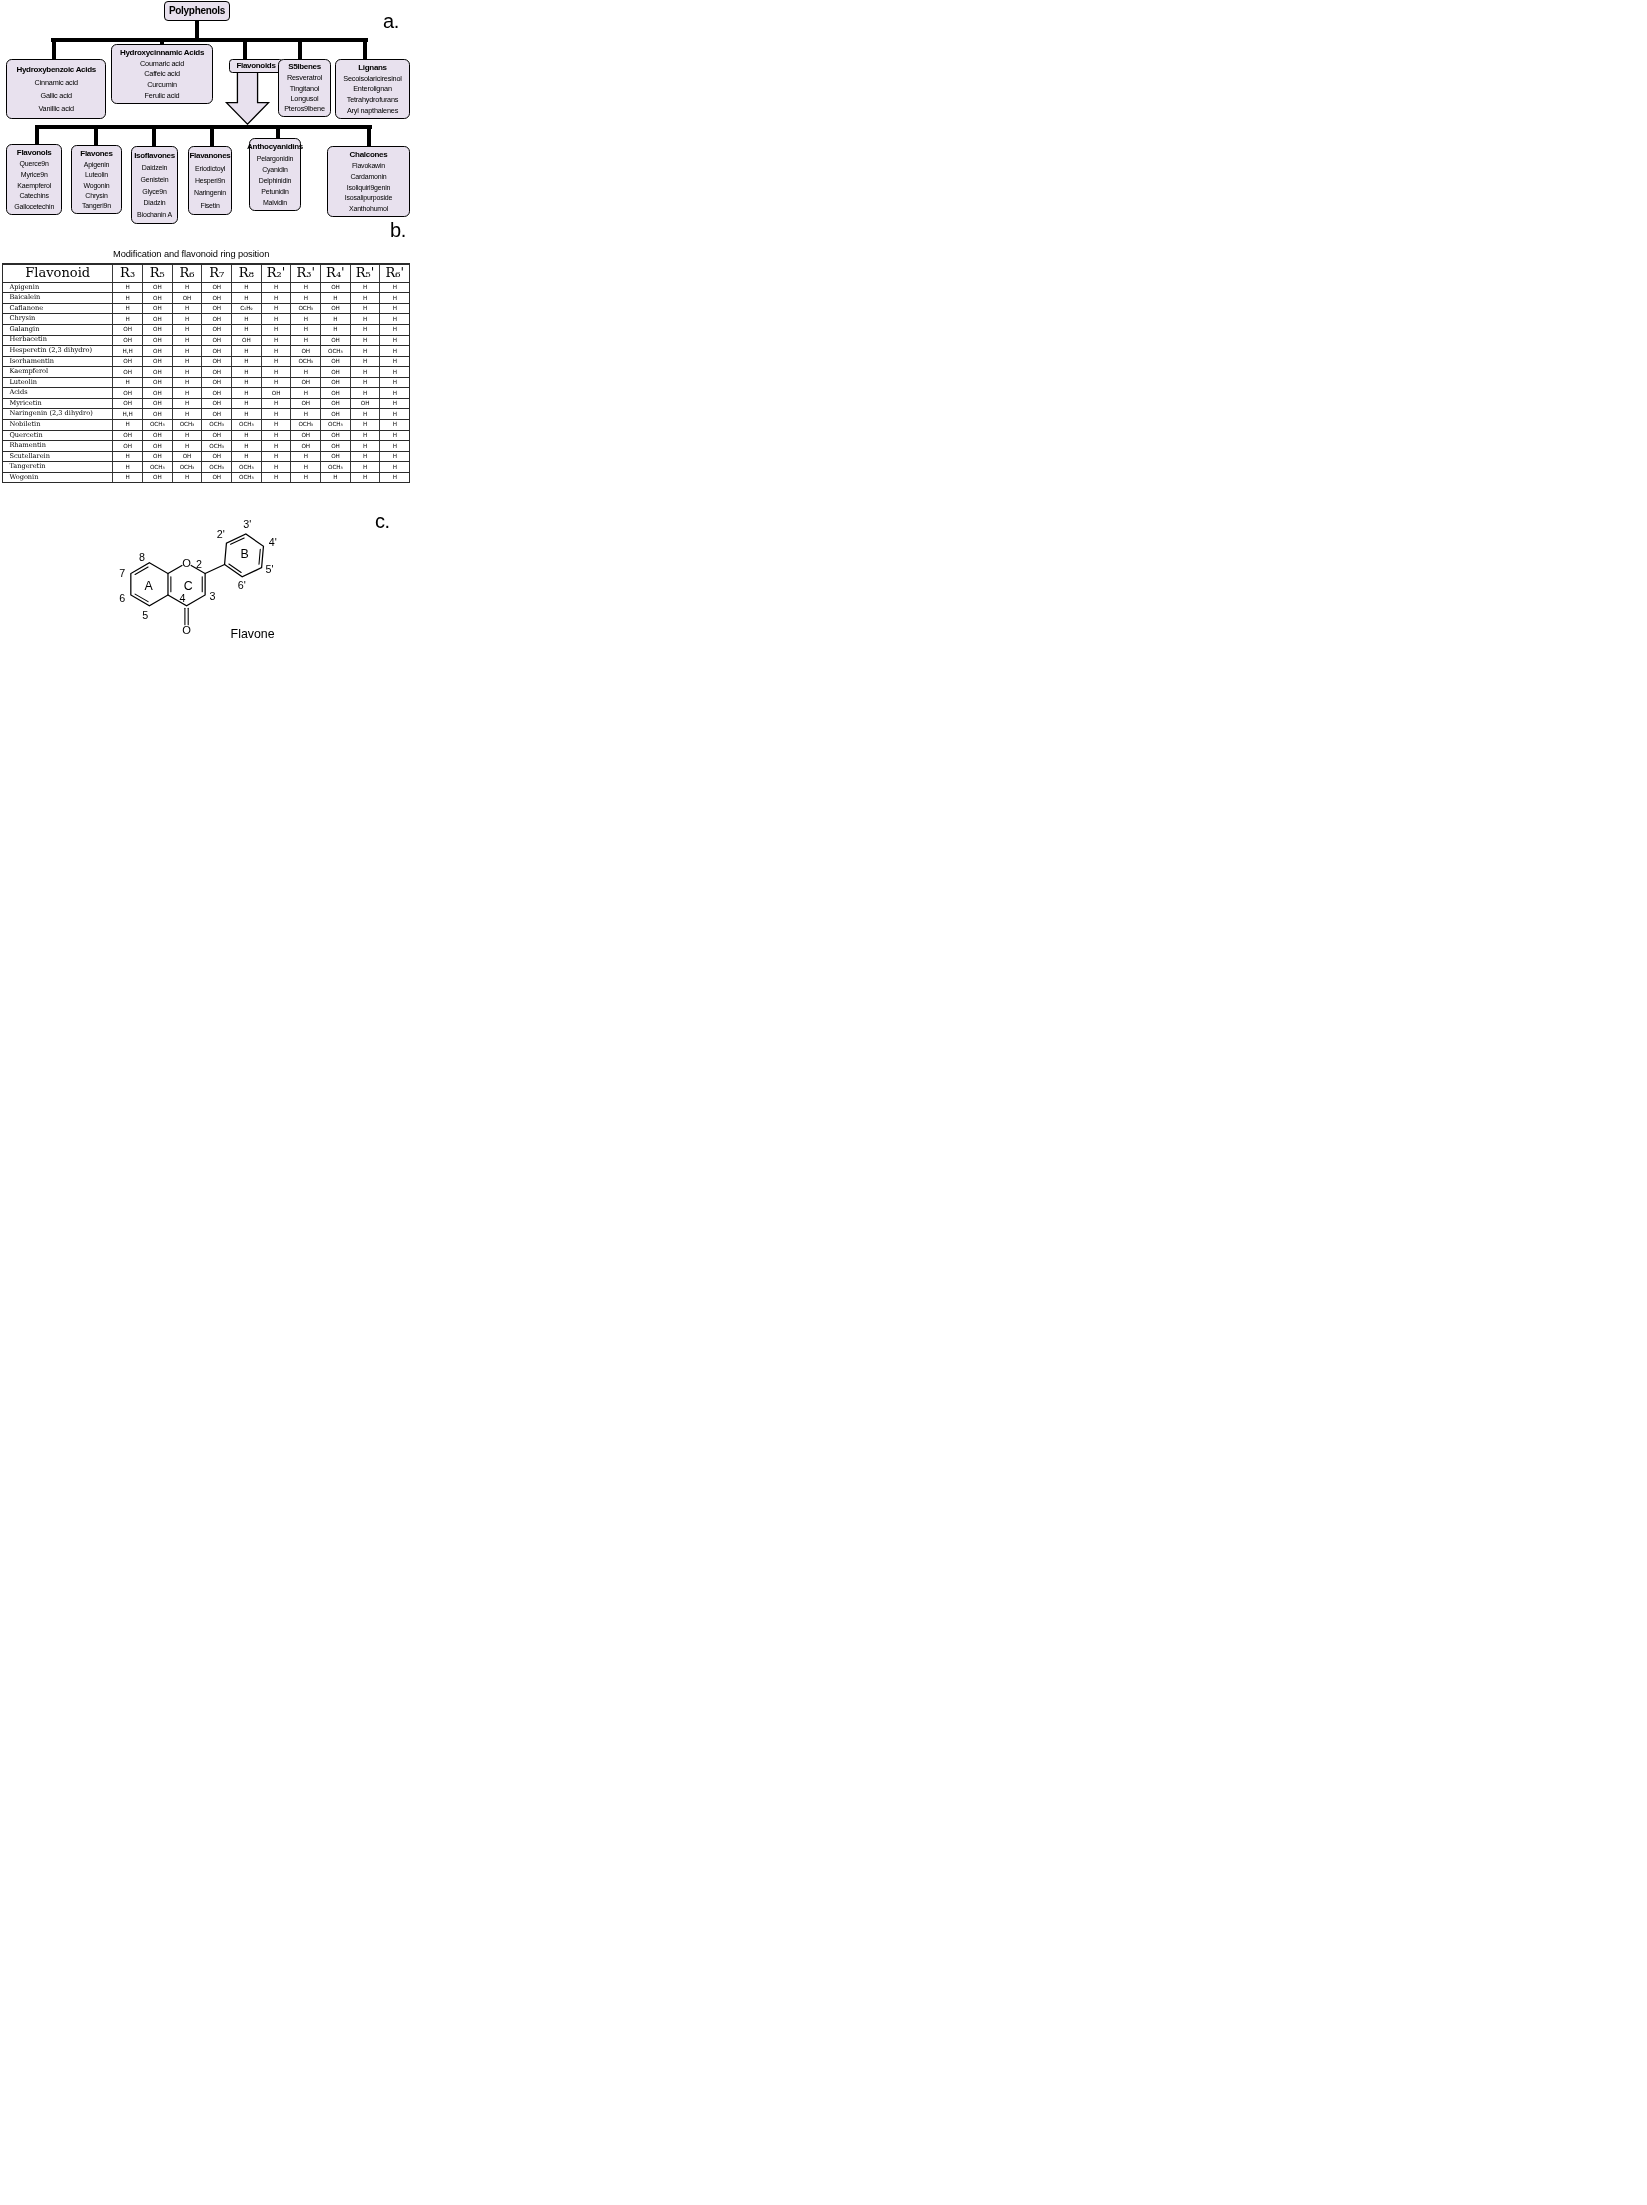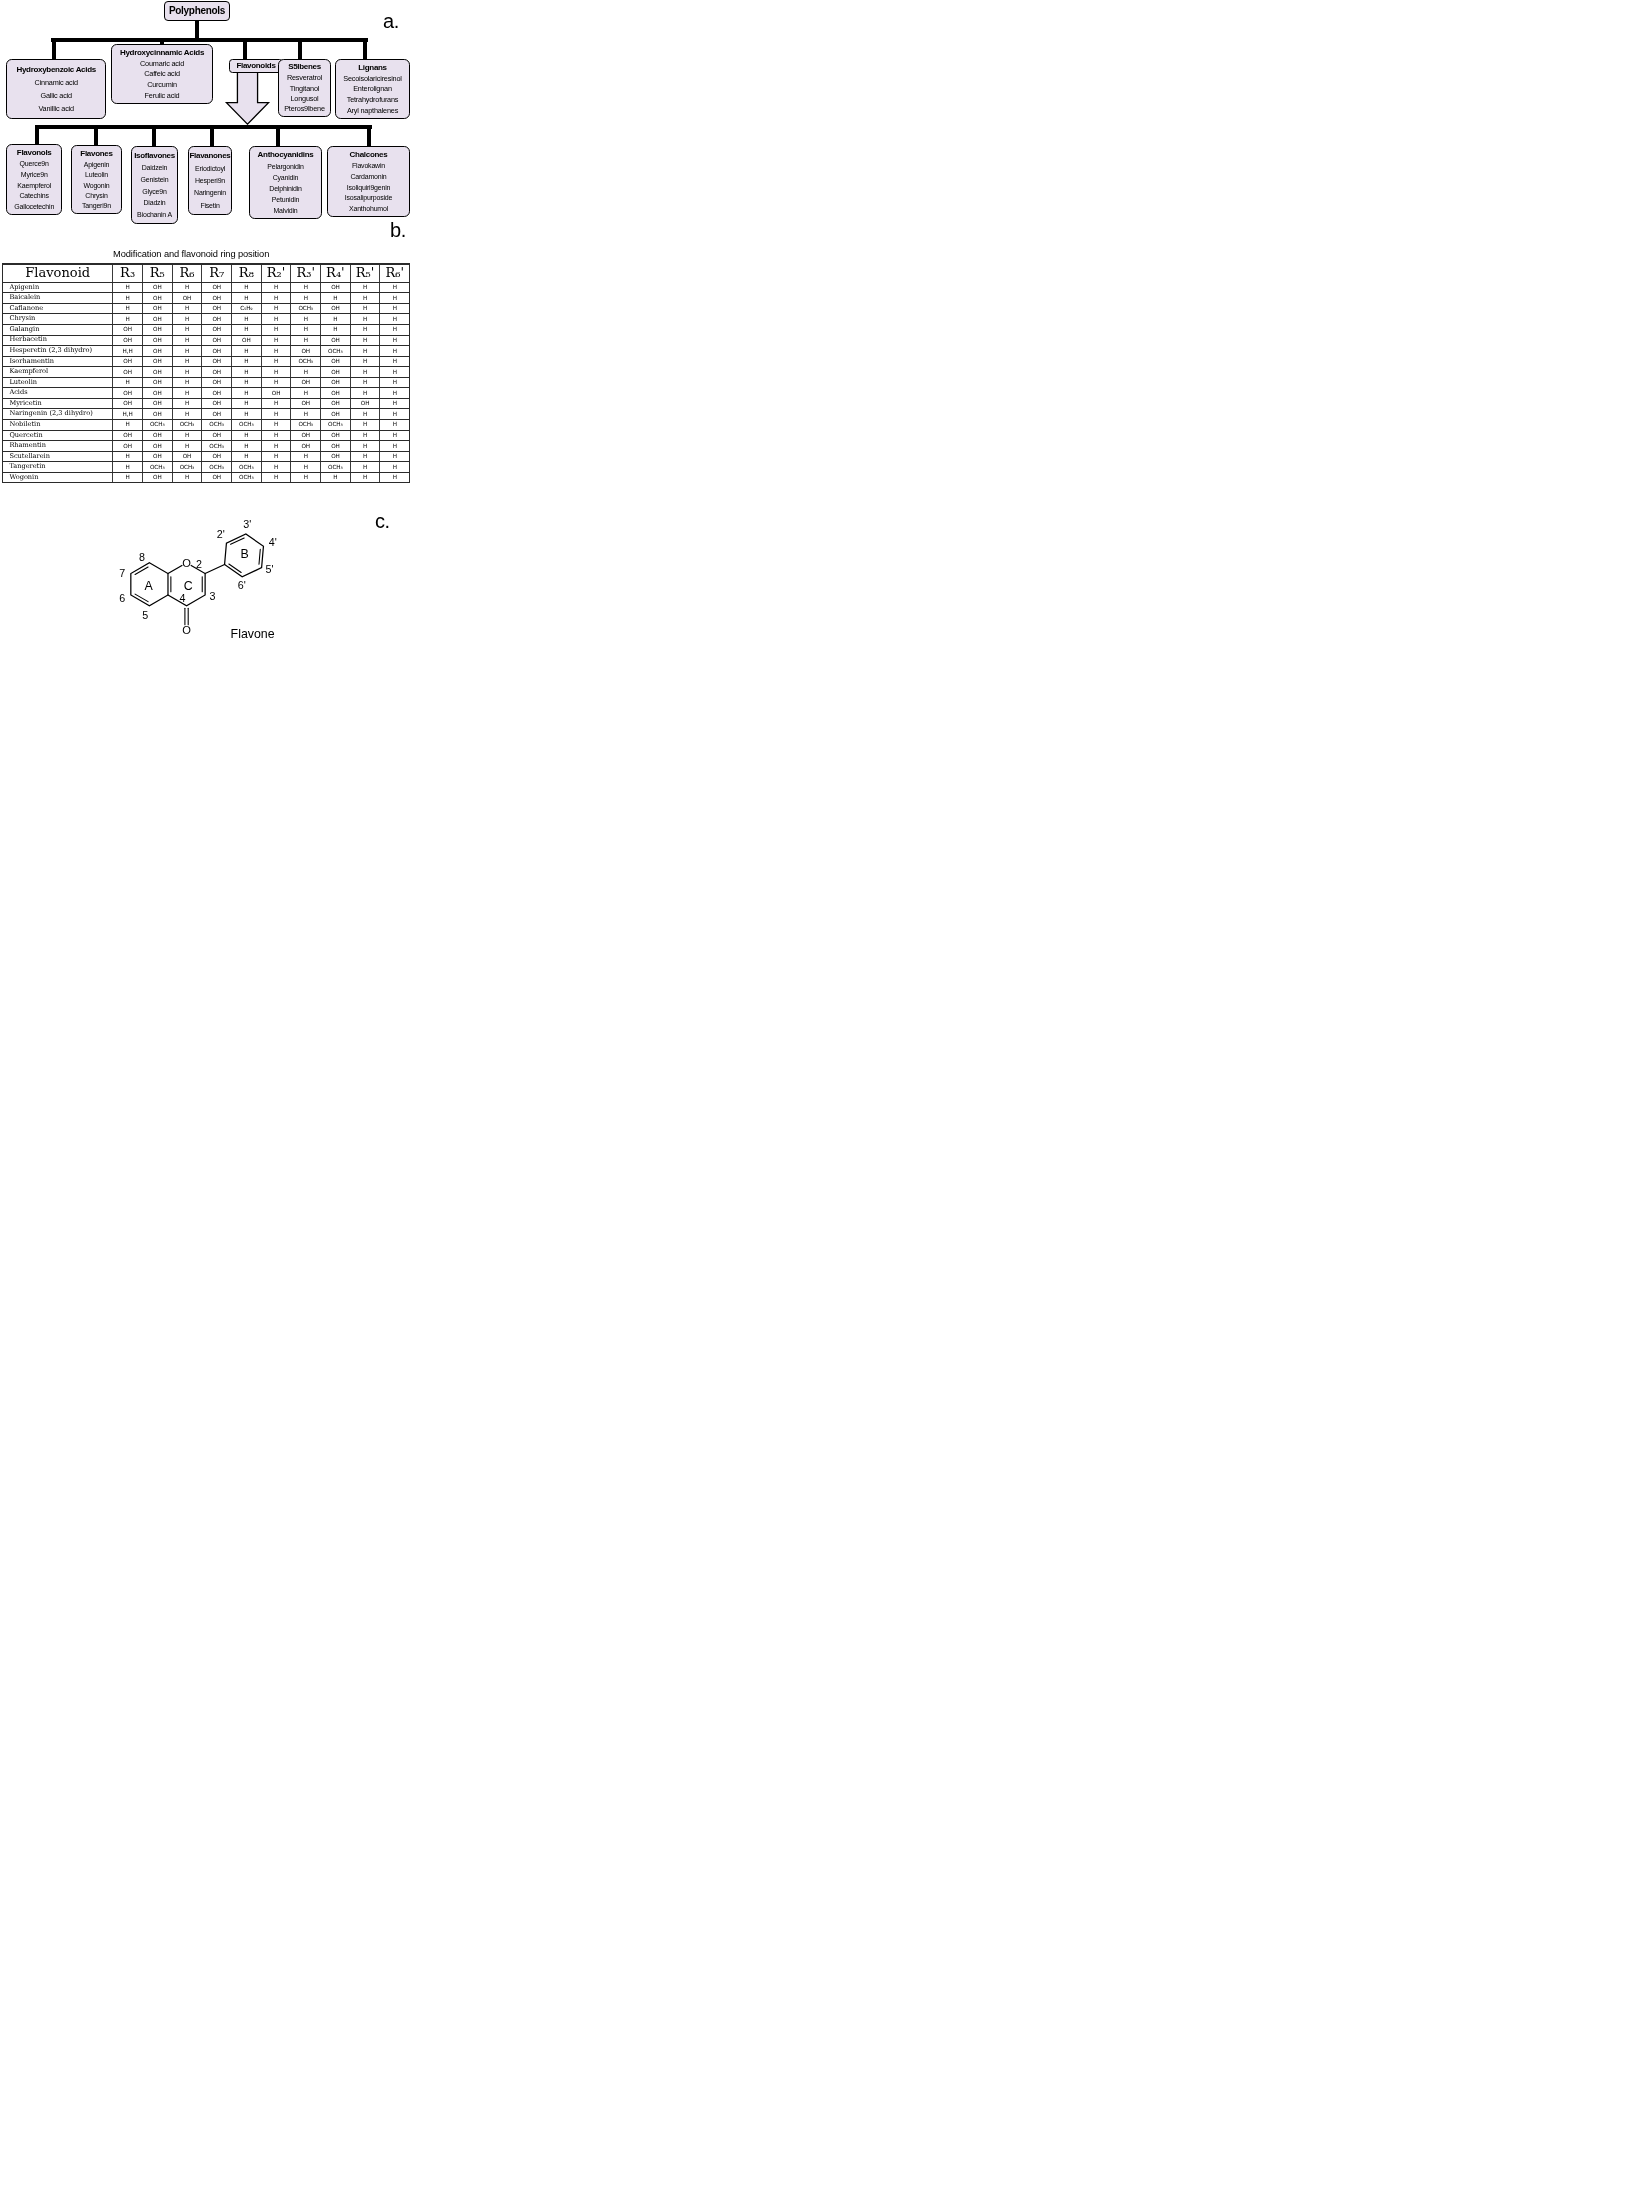--- a/index.html
+++ b/index.html
@@ -128,21 +128,21 @@
       <div class="bx-item">Diadzin</div>
       <div class="bx-item">Biochanin A</div>
     </div>
   <div class="obox r2" style="left:188px;top:146px;width:44px;height:69px">
       <div class="bx-title">Flavanones</div>
       <div class="bx-item">Eriodictoyl</div>
       <div class="bx-item">Hesperi9n</div>
       <div class="bx-item">Naringenin</div>
       <div class="bx-item">Fisetin</div>
     </div>
-  <div class="obox r2" style="left:249px;top:146px;width:73px;height:73px">
+  <div class="obox r2" style="left:249px;top:138px;width:52px;height:73px">
       <div class="bx-title">Anthocyanidins</div>
       <div class="bx-item">Pelargonidin</div>
       <div class="bx-item">Cyanidin</div>
       <div class="bx-item">Delphinidin</div>
       <div class="bx-item">Petunidin</div>
       <div class="bx-item">Malvidin</div>
     </div>
   <div class="obox r2" style="left:327px;top:146px;width:83px;height:71px">
       <div class="bx-title">Chalcones</div>
       <div class="bx-item">Flavokawin</div>

